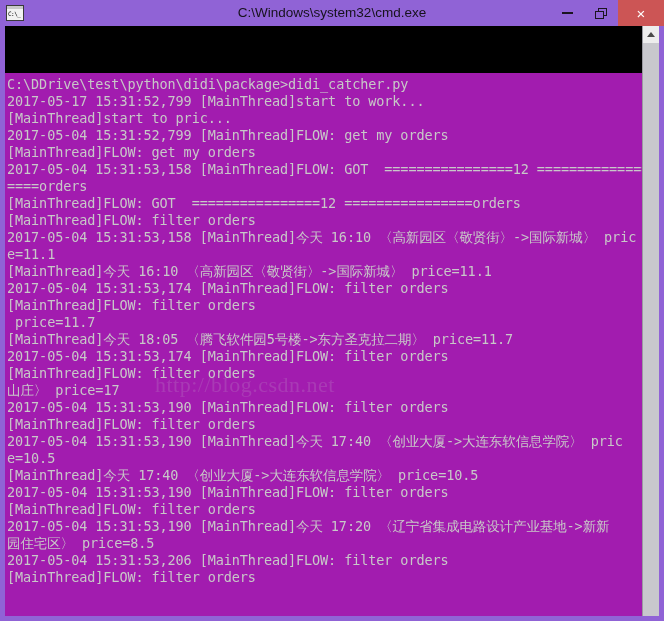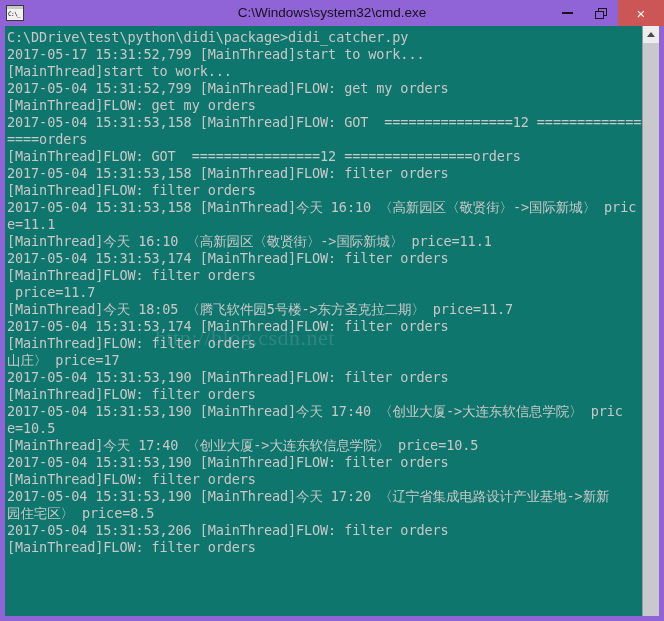--- a/index.html
+++ b/index.html
@@ -129,24 +129,25 @@
     left: 5px;
     top: 26px;
     width: 654px;
     height: 590px;
     display: flex;
     background: #000;
   }
   .console {
     position: relative;
     flex: 1 1 auto;
-    background: #0f766e;
+    background: #a21caf;
     overflow: hidden;
     padding: 3px 0 0 2px;
     box-sizing: border-box;
+    margin-top: 47px;
   }
   .line {
     color: #c8c8c8;
     font-family: "DejaVu Sans Mono", "Liberation Mono", monospace;
     font-size: 13.5px;
     line-height: 17px;
     white-space: pre;
     letter-spacing: -0.1px;
   }
 
@@ -244,27 +245,26 @@
       <div class="win-btn close">
         <span class="glyph-close">×</span>
       </div>
     </div>
   </div>
 
   <div class="console-area">
     <div class="console" id="console-output">
       <div class="line">C:\DDrive\test\python\didi\package&gt;didi_catcher.py</div>
         <div class="line">2017-05-17 15:31:52,799 [MainThread]start to work...</div>
-        <div class="line">[MainThread]start to work...</div>
+        <div class="line">[MainThread]start to pric...</div>
         <div class="line">2017-05-04 15:31:52,799 [MainThread]FLOW: get my orders</div>
         <div class="line">[MainThread]FLOW: get my orders</div>
         <div class="line">2017-05-04 15:31:53,158 [MainThread]FLOW: GOT  ================12 ==============</div>
         <div class="line">====orders</div>
         <div class="line">[MainThread]FLOW: GOT  ================12 ================orders</div>
-        <div class="line">2017-05-04 15:31:53,158 [MainThread]FLOW: filter orders</div>
         <div class="line">[MainThread]FLOW: filter orders</div>
         <div class="line">2017-05-04 15:31:53,158 [MainThread]今天 16:10 〈高新园区〈敬贤街〉-&gt;国际新城〉 pric</div>
         <div class="line">e=11.1</div>
         <div class="line">[MainThread]今天 16:10 〈高新园区〈敬贤街〉-&gt;国际新城〉 price=11.1</div>
         <div class="line">2017-05-04 15:31:53,174 [MainThread]FLOW: filter orders</div>
         <div class="line">[MainThread]FLOW: filter orders</div>
         <div class="line"> price=11.7</div>
         <div class="line">[MainThread]今天 18:05 〈腾飞软件园5号楼-&gt;东方圣克拉二期〉 price=11.7</div>
         <div class="line">2017-05-04 15:31:53,174 [MainThread]FLOW: filter orders</div>
         <div class="line">[MainThread]FLOW: filter orders</div>

